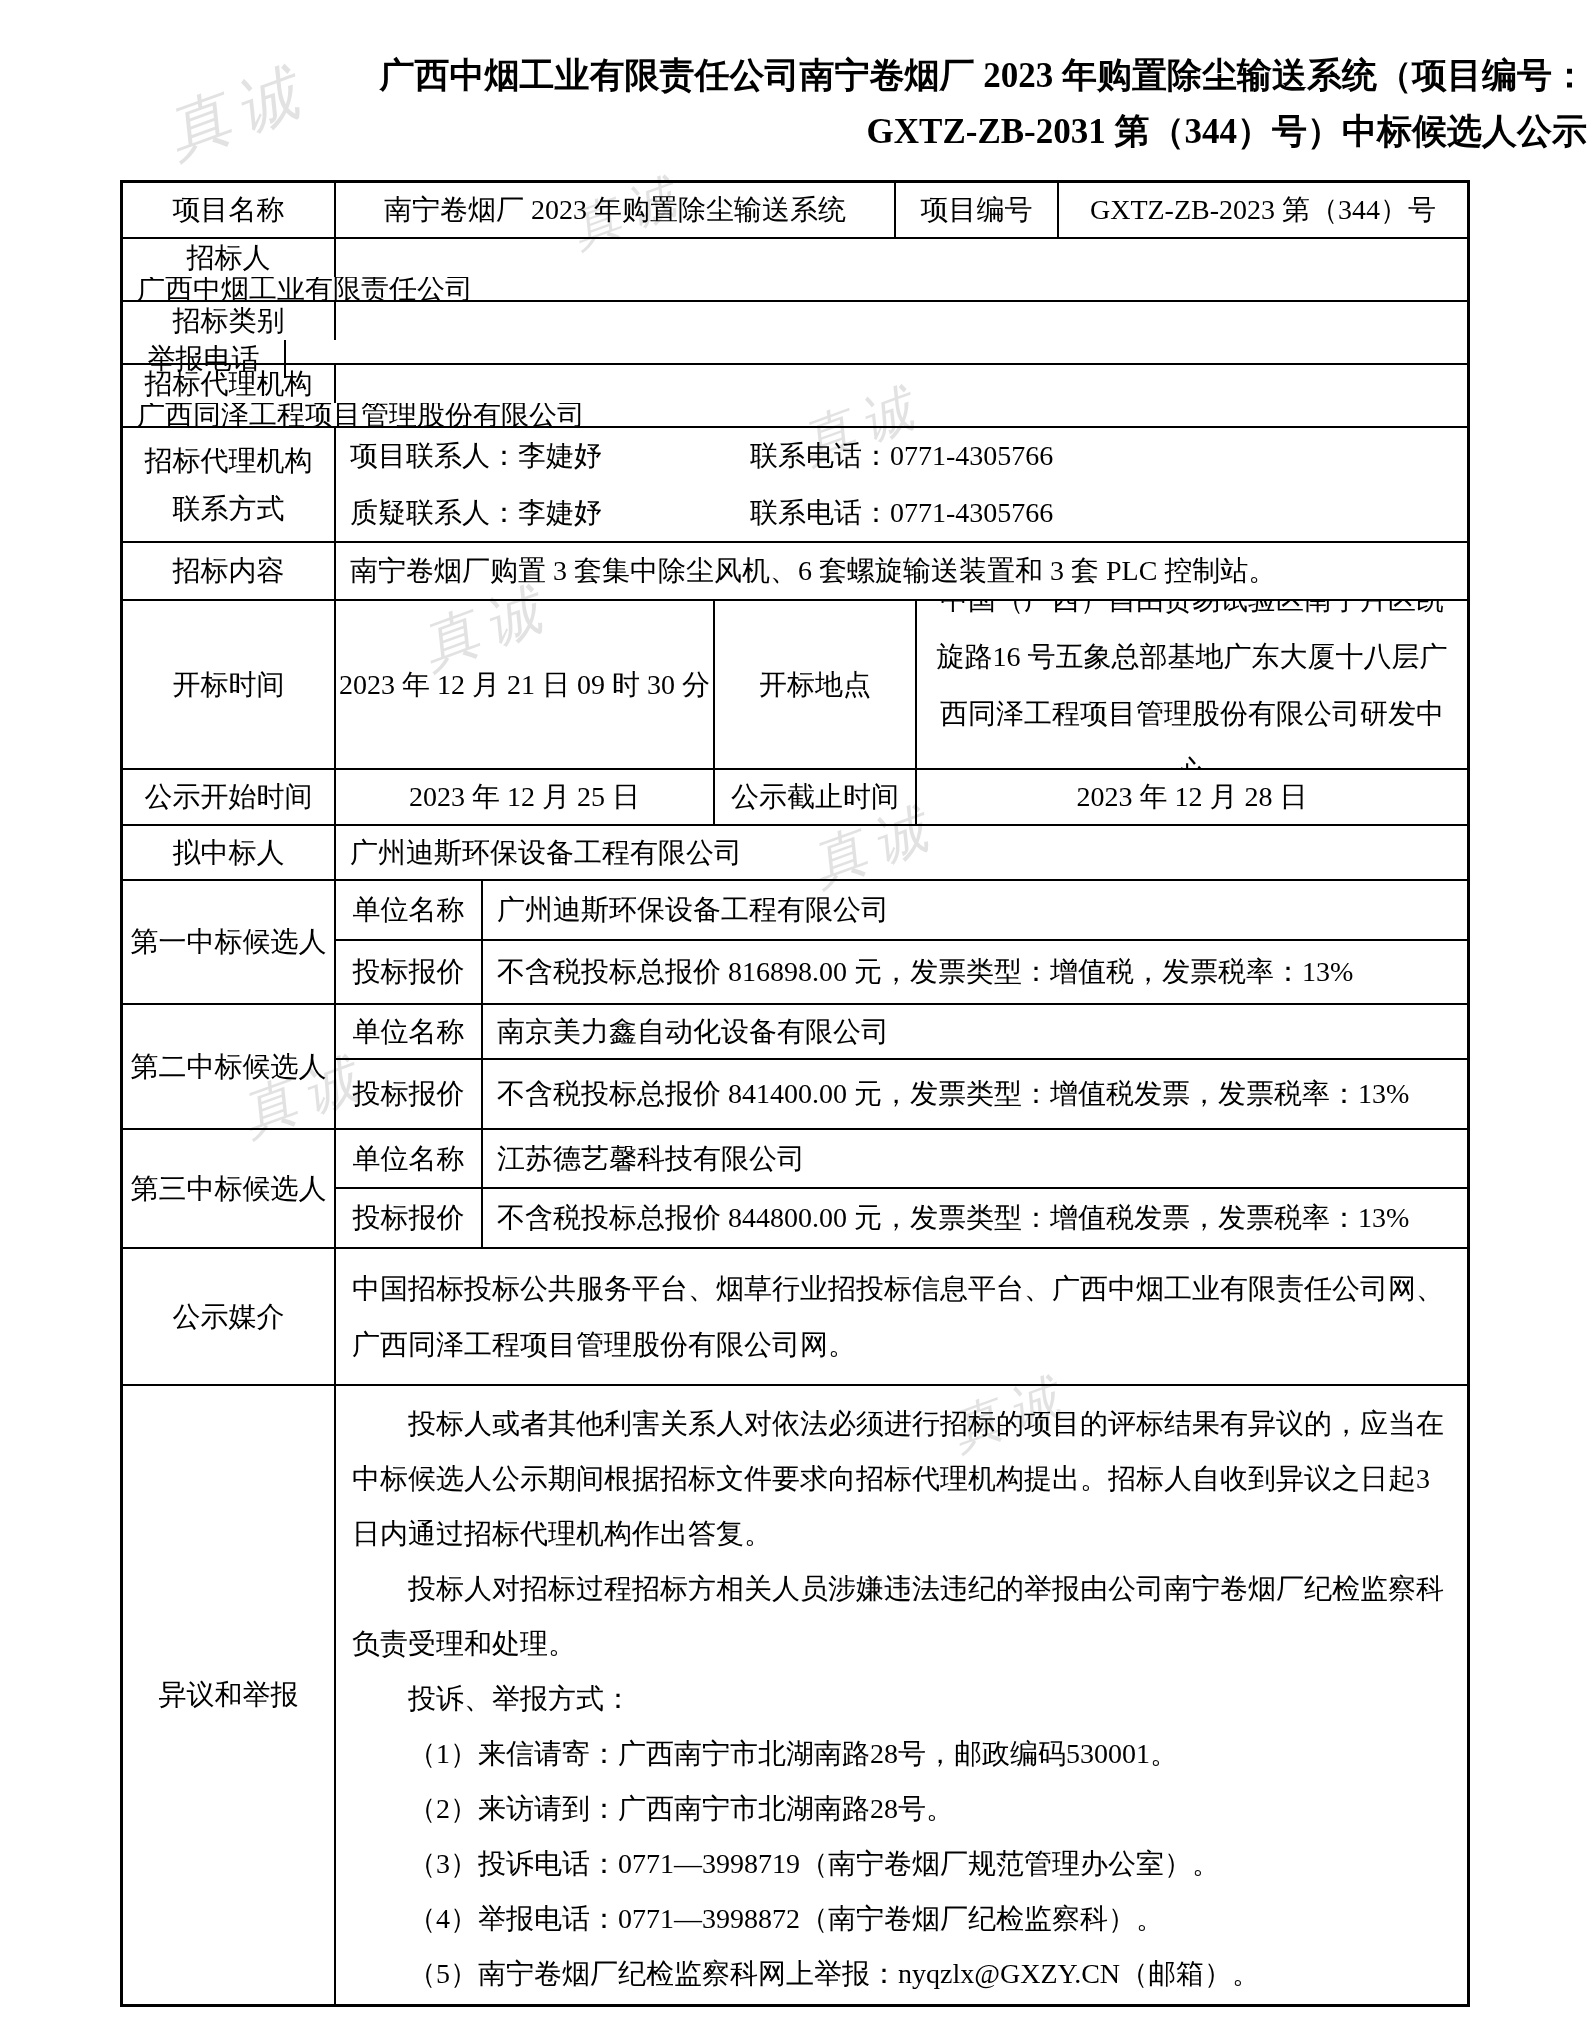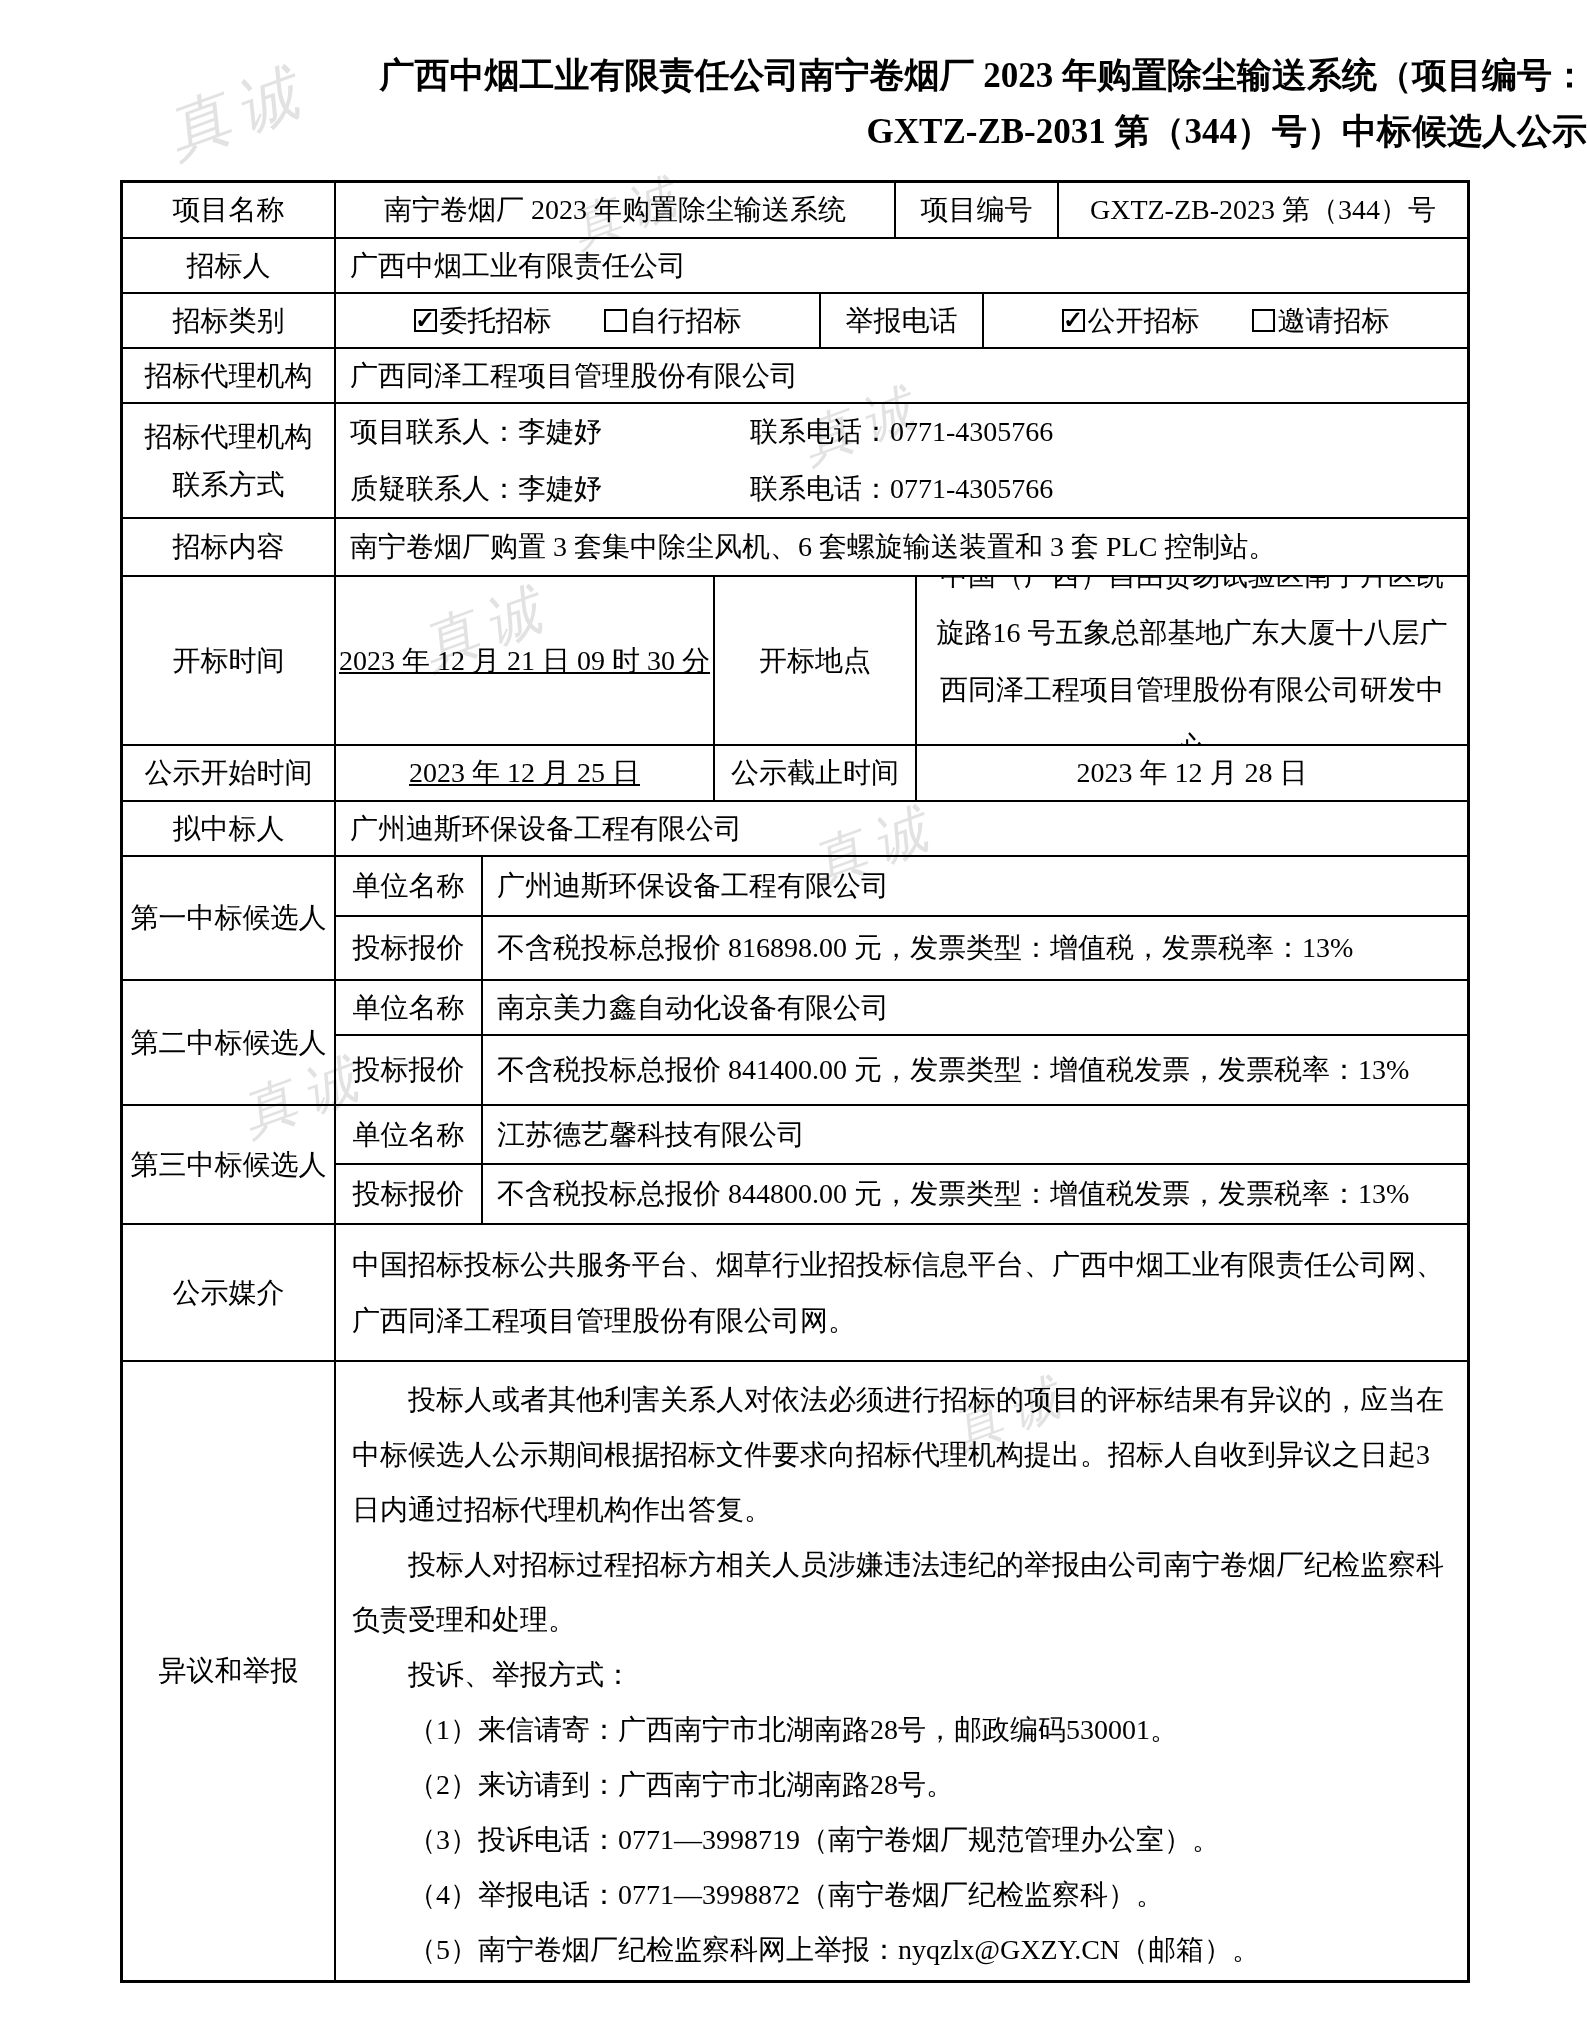--- a/index.html
+++ b/index.html
@@ -21,27 +21,27 @@
   .cell{border-right:2px solid #000;box-sizing:border-box;overflow:hidden;}
   .cell:last-child{border-right:none;}
   .lab{width:213px;display:flex;align-items:center;justify-content:center;text-align:center;flex:none;}
   .ctr{display:flex;align-items:center;justify-content:center;text-align:center;}
   .lft{display:flex;align-items:center;padding-left:14px;}
   
   .c-a1{width:560px;flex:none;}
   .c-a2{width:163px;flex:none;}
   .c-a3{flex:1;}
   
-  .c-b1{width:379px;flex:none;text-decoration:underline;}
+  .c-b1{width:379px;flex:none;}
   .c-b2{width:202px;flex:none;}
   .c-b3{flex:1;}
   
   .c-s{width:147px;flex:none;}
   .c-rest{flex:1;}
-  .h56{height:56px;} .h57{height:55px;} .h58{height:58px;} .h115{height:115px;}
+  .h56{height:56px;} .h57{height:63px;flex-direction:column;} .h58{height:58px;} .h115{height:115px;}
   .h169{height:169px;} .h55{height:55px;} .h60{height:60px;} .h62{height:62px;}
   .h68{height:68px;} .h59{height:59px;} .h113{height:137px;} .h618{height:618px;}
   .chkgroup{display:flex;align-items:center;justify-content:center;gap:52px;flex:1;}
   .chkopt{display:flex;align-items:center;}
   .chkbox{
     width:23px;height:23px;border:2px solid #000;display:inline-flex;
     align-items:center;justify-content:center;font-size:24px;line-height:23px;
     font-weight:bold;margin-right:3px;box-sizing:border-box;
   }
   .contact-cell{flex:1;display:flex;flex-direction:column;justify-content:space-around;padding-left:14px;}

